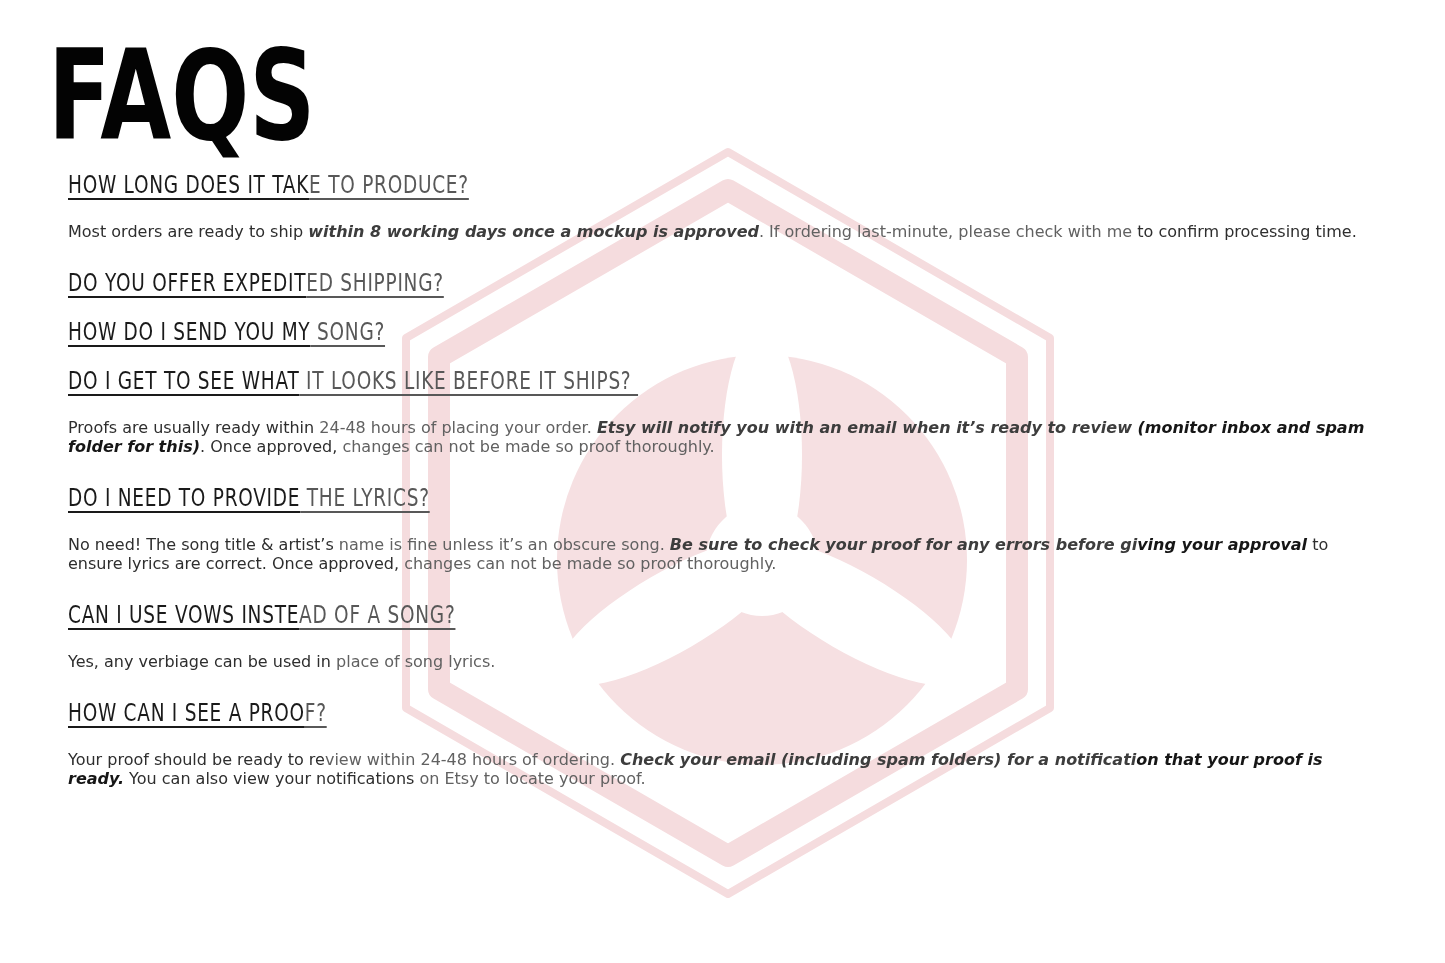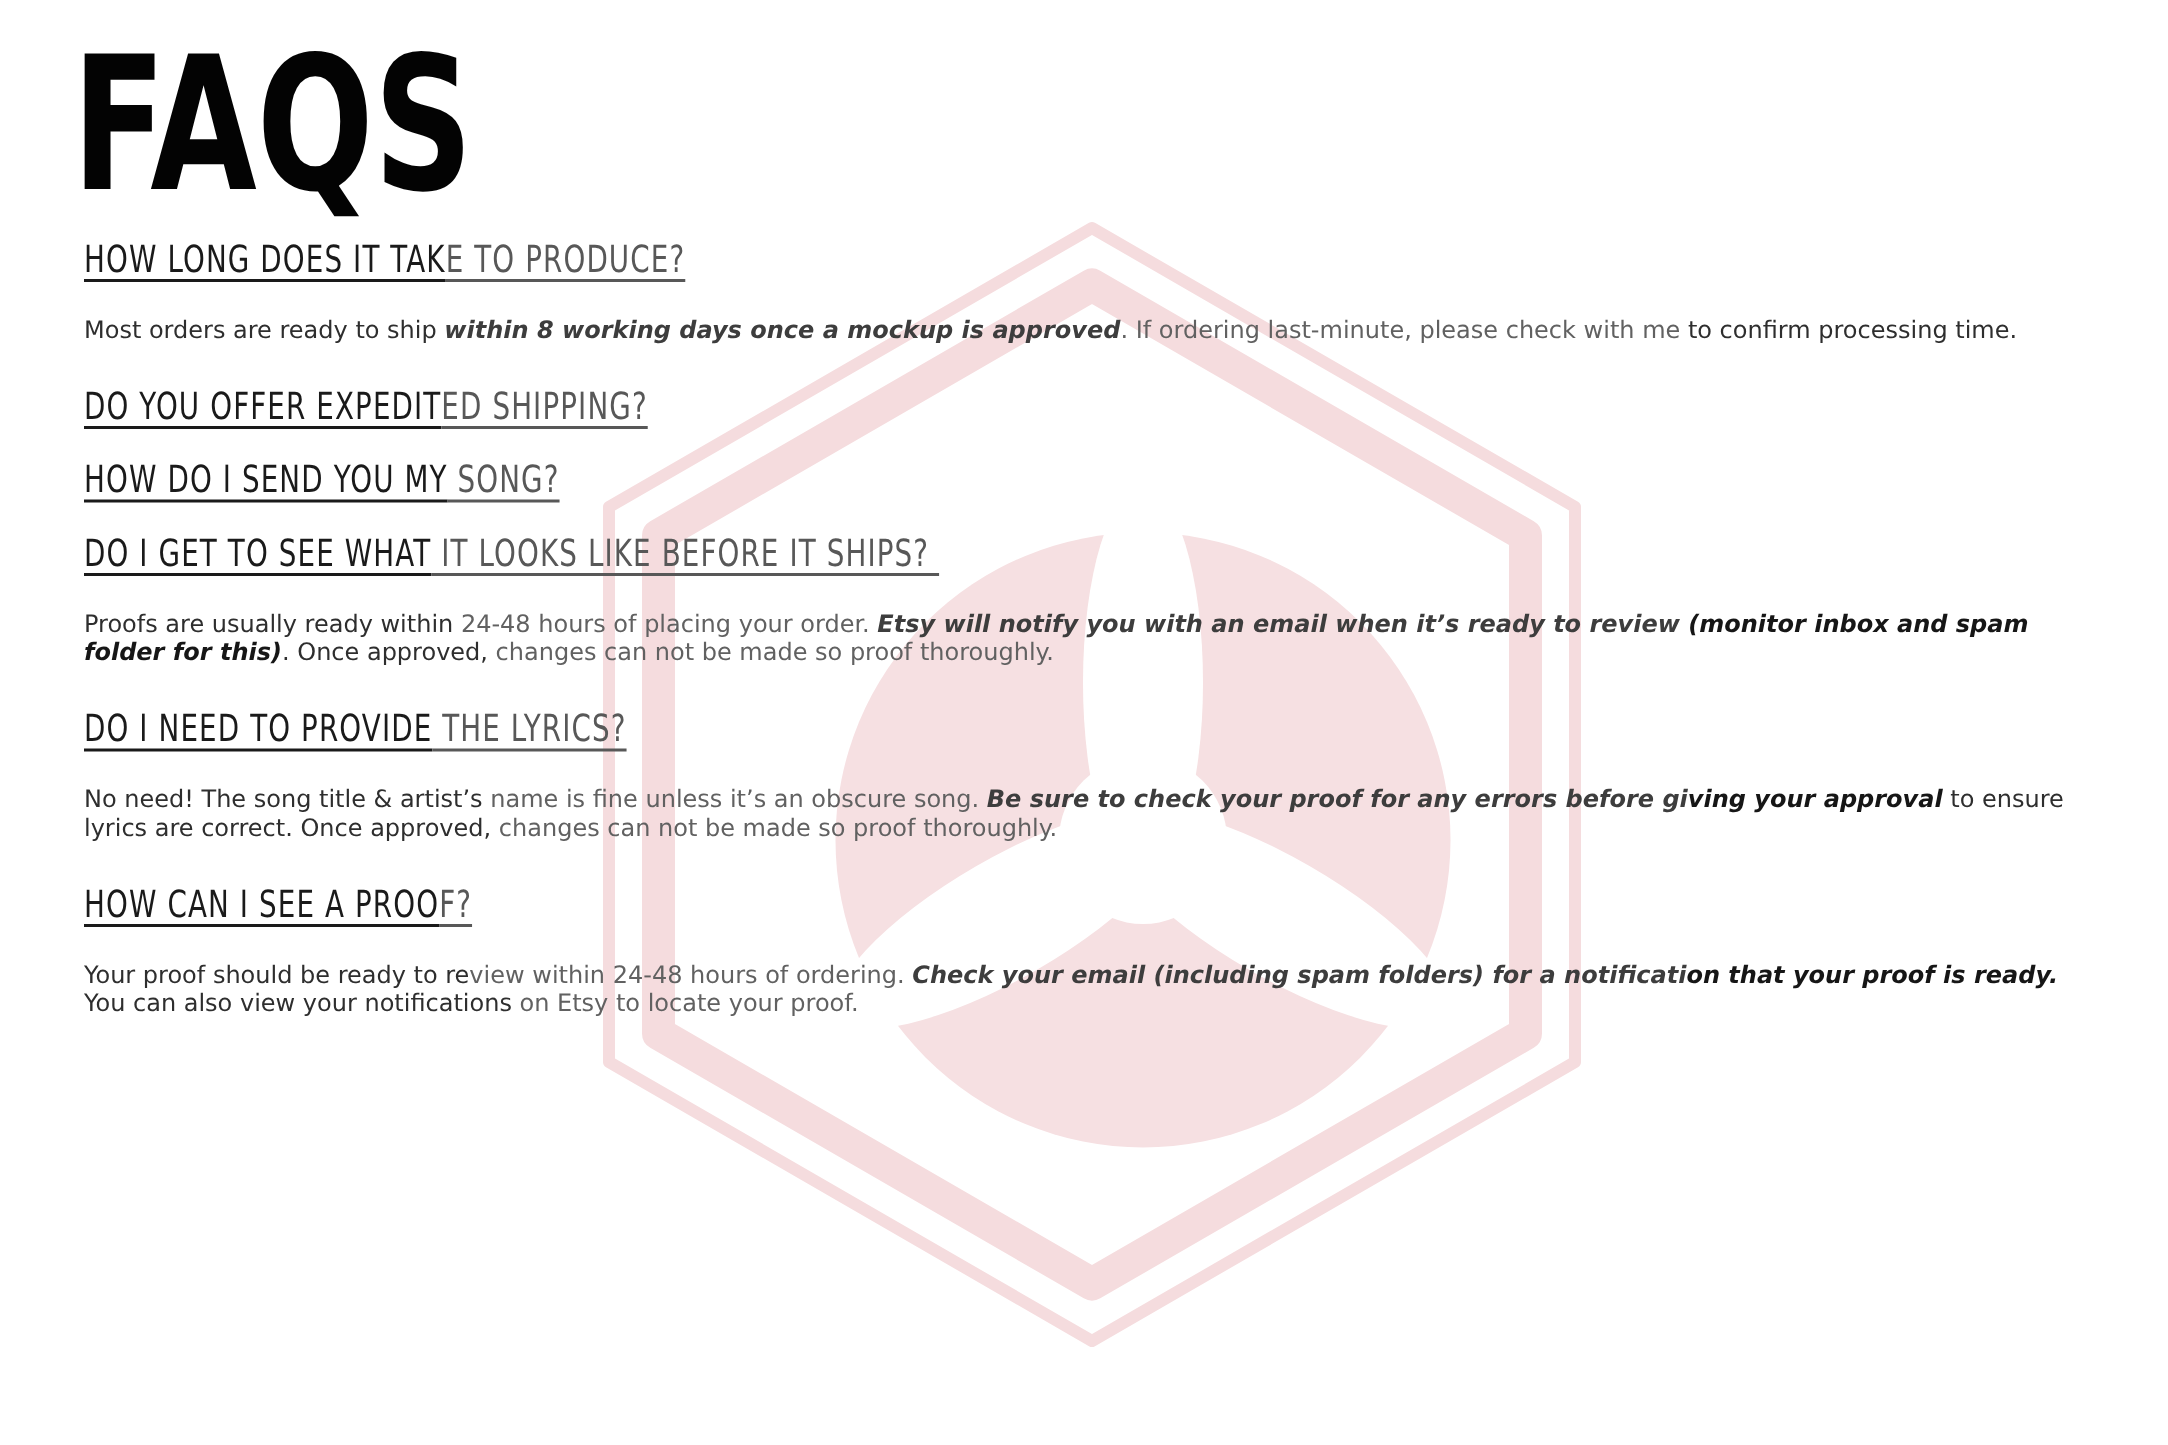--- a/index.html
+++ b/index.html
@@ -8,36 +8,36 @@
     background: #ffffff;
     overflow: hidden;
     position: relative;
     font-family: "DejaVu Sans", sans-serif;
   }
   .watermark {
     position: absolute; left: 0; top: 0; z-index: 0;
     pointer-events: none;
   }
   main {
-    position: absolute; left: 52px; top: 0; width: 1336px; z-index: 1;
+    position: absolute; left: 52px; top: 12px; width: 1336px; z-index: 1;
   }
   h1.page-title {
     margin: 29px 0 0 -4px;
     font-family: "DejaVu Sans", sans-serif;
     font-weight: 700;
     font-size: 124px;
     line-height: 0.9;
     color: #030303;
     transform: scaleX(0.74);
     transform-origin: left top;
     letter-spacing: 0;
     white-space: nowrap;
   }
   .faq-list { margin-top: 20px; }
-  article.faq-item { margin: 4px; }
+  article.faq-item { margin: 16px; }
   h2.faq-question {
     margin: 0 0 25px 0;
     font-family: "DejaVu Sans", sans-serif;
     font-weight: 400;
     font-size: 25px;
     line-height: 24px;
     letter-spacing: 1px;
     transform: scaleX(0.74);
     transform-origin: left top;
     white-space: nowrap;
@@ -95,17 +95,21 @@
       </article>
       <article class="faq-item">
         <h2 class="faq-question"><span class="tone-dark">DO I GET TO SEE WHAT</span><span class="tone-muted"> IT LOOKS LIKE BEFORE IT SHIPS?&nbsp;</span></h2>
         <p class="faq-answer"><span class="tone-dark">Proofs are usually ready within </span><span class="tone-muted">24-48 hours of placing your order. </span><span class="tone-bold">Etsy will notify you with an email when it’s ready to review </span><span class="tone-bold-dark">(monitor inbox and spam folder for this)</span><span class="tone-dark">. Once approved, </span><span class="tone-muted">changes can not be made so proof thoroughly.</span></p>
       </article>
       <article class="faq-item">
         <h2 class="faq-question"><span class="tone-dark">DO I NEED TO PROVIDE</span><span class="tone-muted"> THE LYRICS?</span></h2>
         <p class="faq-answer"><span class="tone-dark">No need! The song title &amp; artist’s </span><span class="tone-muted">name is fine unless it’s an obscure song. </span><span class="tone-bold">Be sure to check your proof for any errors before gi</span><span class="tone-bold-dark">ving your approval</span><span class="tone-dark"> to ensure lyrics are correct. Once approved, </span><span class="tone-muted">changes can not be made so proof thoroughly.</span></p>
       </article>
       <article class="faq-item">
+        <h2 class="faq-question"><span class="tone-dark">CAN I USE VOWS INSTE</span><span class="tone-muted">AD OF A SONG?</span></h2>
+        <p class="faq-answer"><span class="tone-dark">Yes, any verbiage can be used in </span><span class="tone-muted">place of song lyrics.</span></p>
+      </article>
+      <article class="faq-item">
         <h2 class="faq-question"><span class="tone-dark">HOW CAN I SEE A PROO</span><span class="tone-muted">F?</span></h2>
         <p class="faq-answer"><span class="tone-dark">Your proof should be ready to re</span><span class="tone-muted">view within 24-48 hours of ordering. </span><span class="tone-bold">Check your email (including spam folders) for a notificati</span><span class="tone-bold-dark">on that your proof is ready.</span><span class="tone-dark"> You can also view your notifications </span><span class="tone-muted">on Etsy to locate your proof.</span></p>
       </article>
     </div>
 </main>
 
 </body></html>

